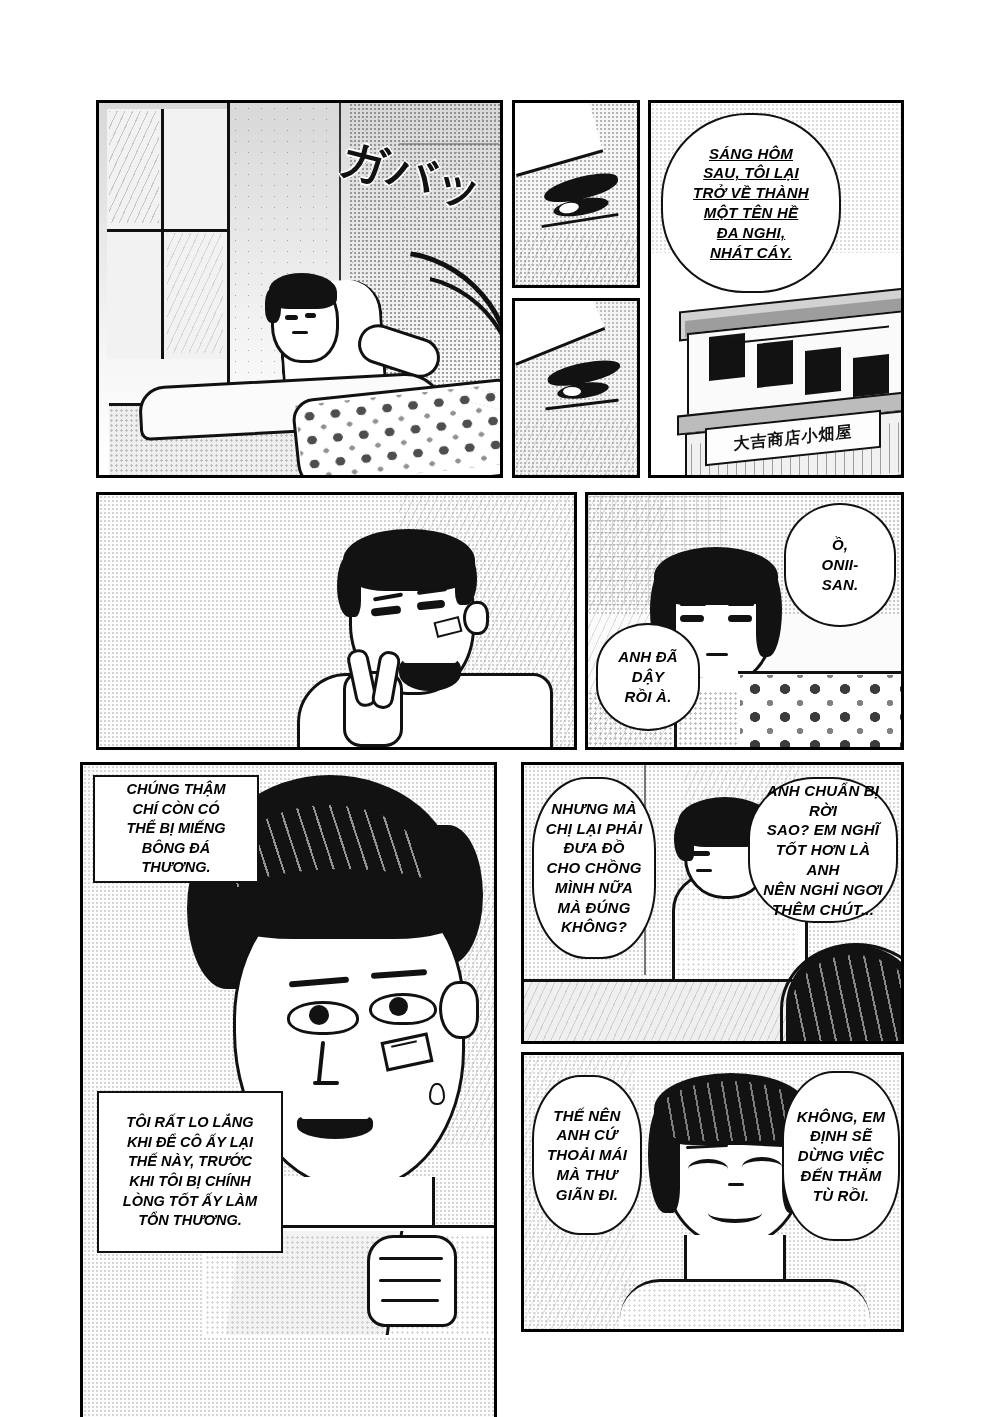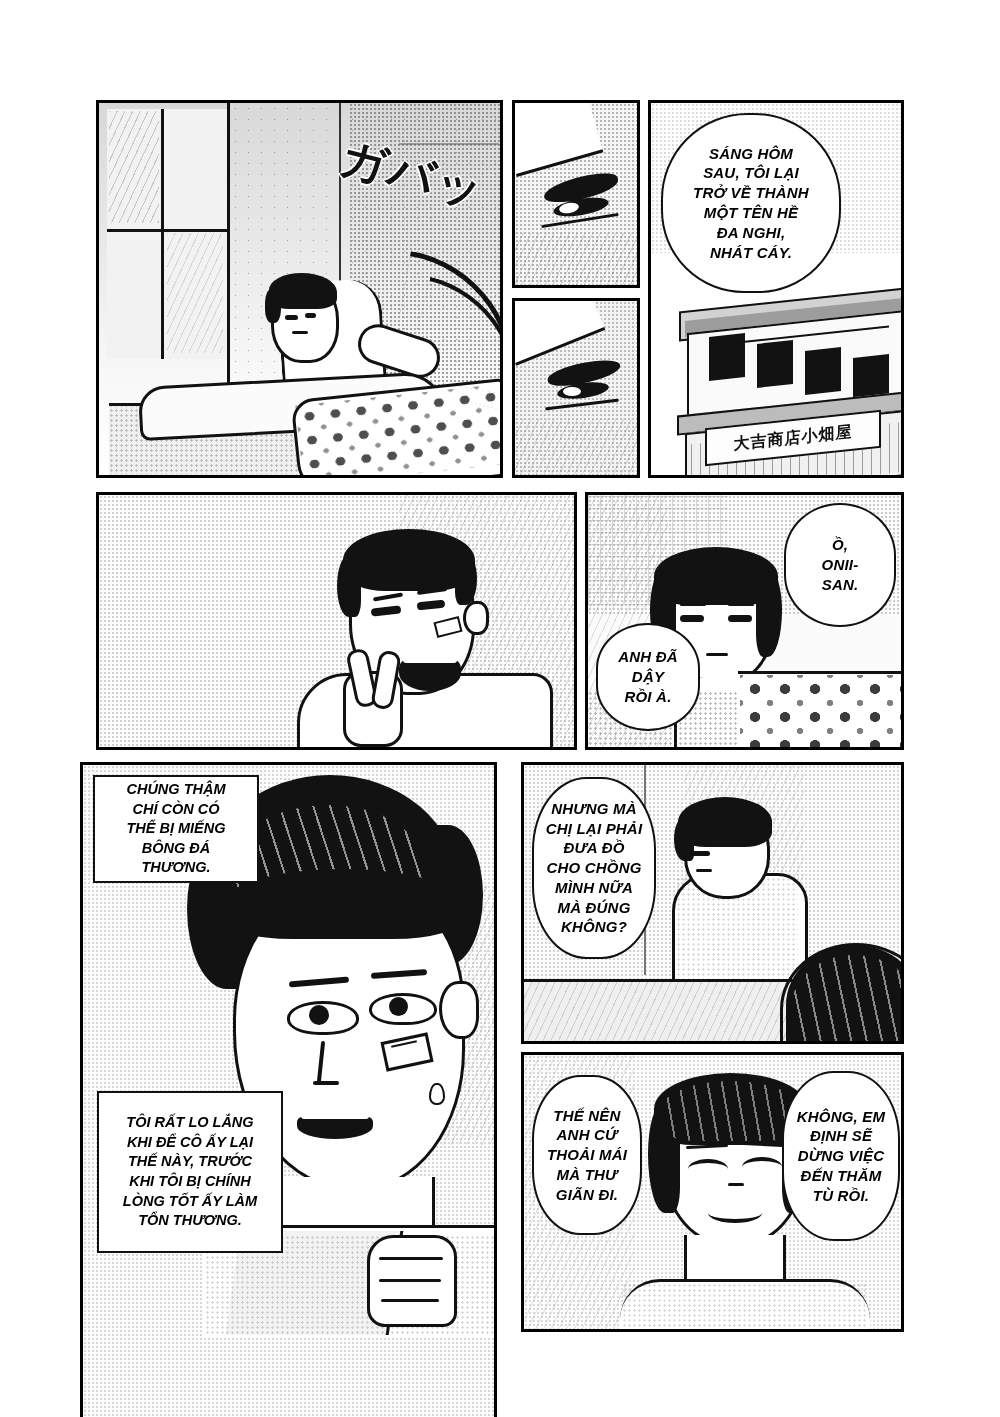--- a/index.html
+++ b/index.html
@@ -81,20 +81,21 @@
     font-style: italic;
     font-size: 15px;
     line-height: 1.32;
     letter-spacing: 0.2px;
     color: #000;
     padding: 6px 8px;
     white-space: pre-line;
   }
   .balloon.soft {
     border-radius: 44% / 40%;
+    text-decoration: underline;
   }
 
   
   .caption {
     position: absolute;
     background: #ffffff;
     border: 2.5px solid #111;
     box-sizing: border-box;
     z-index: 8;
     display: flex;
@@ -456,20 +457,27 @@
 
     <div class="balloon" style="left:8px; top:12px; width:124px; height:182px; border-radius:44%/40%;">
       <div class="txt">NHƯNG MÀ
 CHỊ LẠI PHẢI
 ĐƯA ĐỒ
 CHO CHỒNG
 MÌNH NỮA
 MÀ ĐÚNG
 KHÔNG?</div>
     </div>
+    <div class="balloon" style="left:224px; top:12px; width:150px; height:146px; border-radius:44%/42%;">
+      <div class="txt">ANH CHUẨN BỊ RỜI
+SAO? EM NGHĨ
+TỐT HƠN LÀ ANH
+NÊN NGHỈ NGƠI
+THÊM CHÚT...</div>
+    </div>
     <div class="page-num" style="right:6px; bottom:4px;">11</div>
   </div>
 
   <div class="panel" style="left:521px; top:1052px; width:383px; height:280px;">
     <div class="panel-inner">
       <div class="art" style="left:0; top:0; width:100%; height:100%; background:#fdfdfd;"></div>
       <div class="art tone-dots-fine" style="left:0; top:0; width:100%; height:100%; opacity:.18;"></div>
       <div class="art tone-lines" style="left:0; top:0; width:110px; height:280px; opacity:.1;"></div>
 
       <div class="art" style="left:140px; top:34px; width:134px; height:152px; background:#fff;

